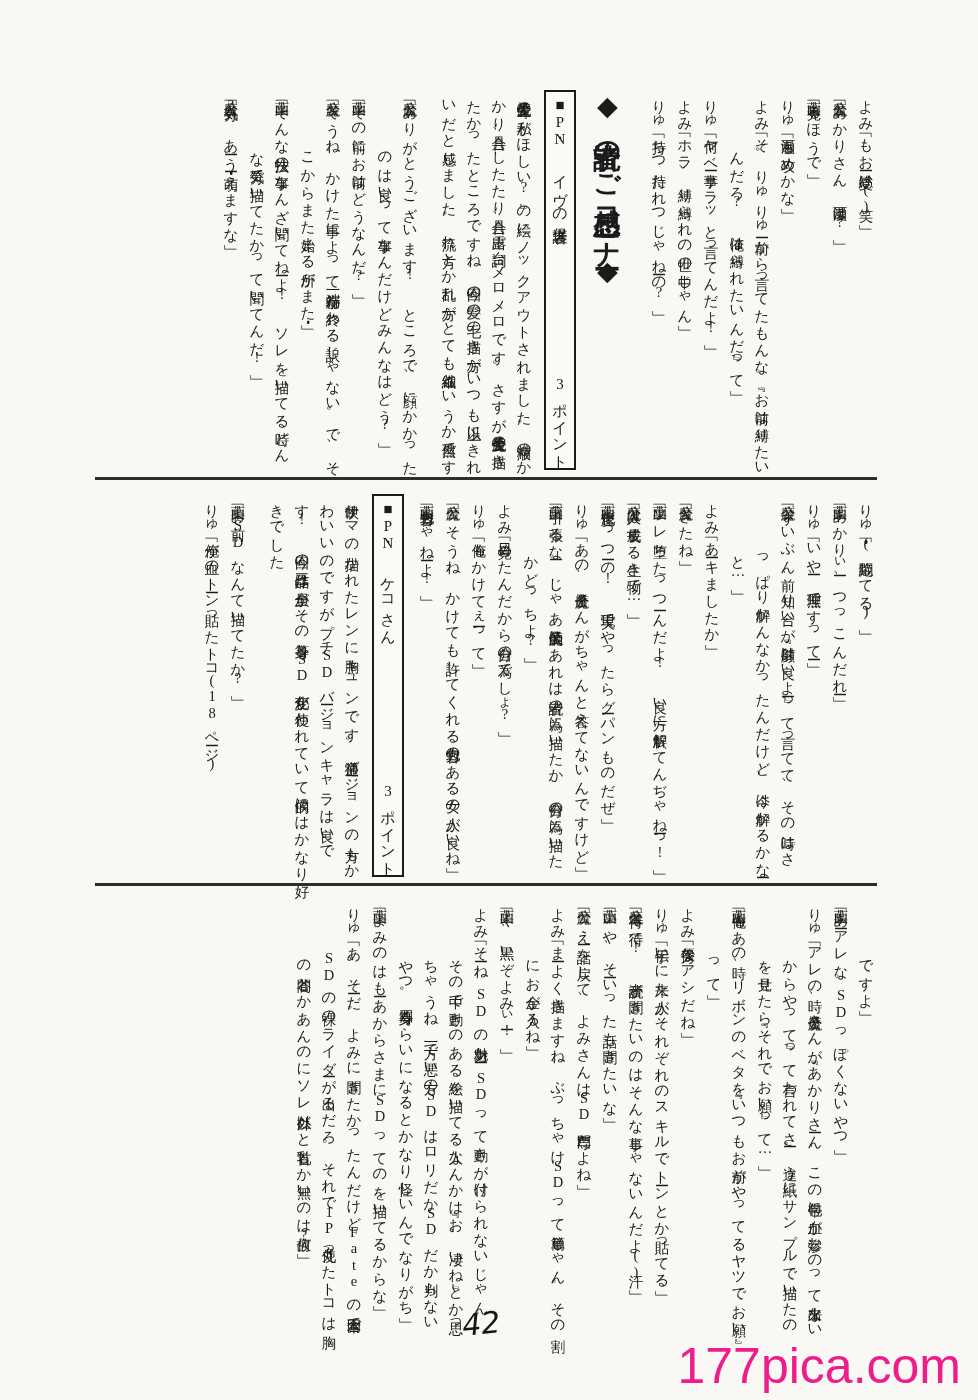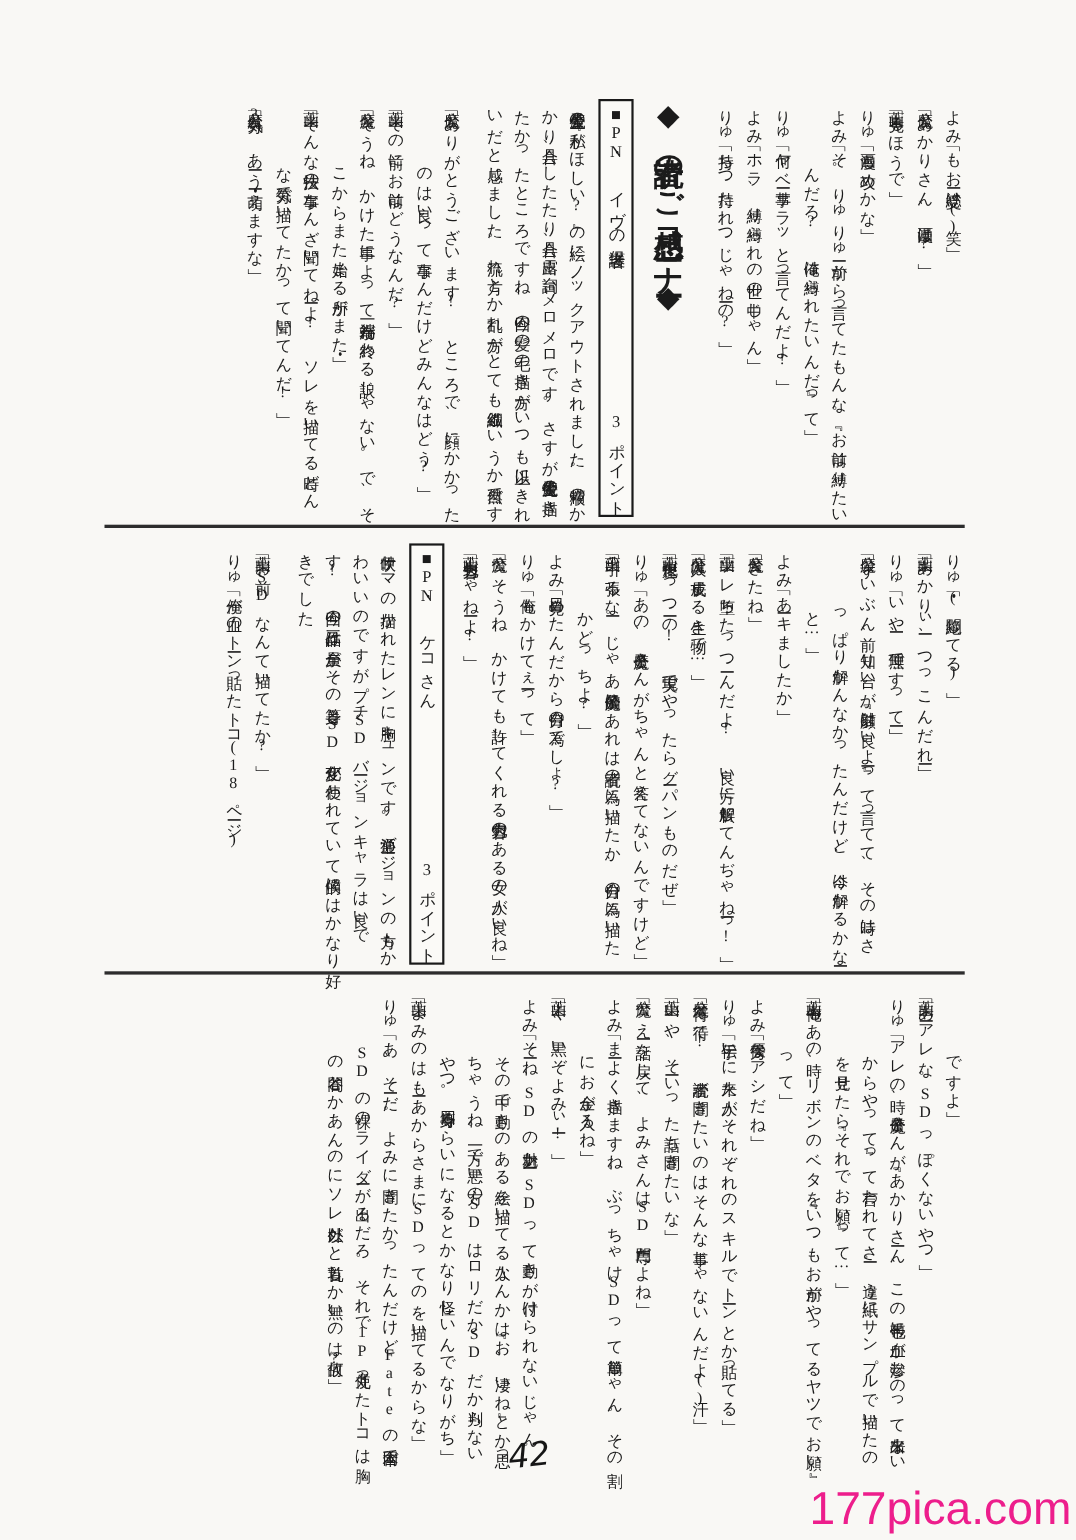--- a/index.html
+++ b/index.html
@@ -58,23 +58,23 @@
 
   .page-number {
     position: absolute; left: 462px; top: 1306px;
     font-family: "DejaVu Sans", sans-serif;
     font-style: italic;
     font-size: 30px;
     color: #161616;
     transform: rotate(-6deg);
   }
   .watermark {
-    position: absolute; right: 4px; bottom: 5px;
+    position: absolute; right: 17px; bottom: 5px;
     font-family: "Liberation Sans", "DejaVu Sans", sans-serif;
-    font-size: 42px;
+    font-size: 50px;
     color: #ed1e8c; 
     margin-top: 43px;
   }
 </style>
 </head>
 <body>
 
 <div class="page">
 
   <section class="band band-top">

